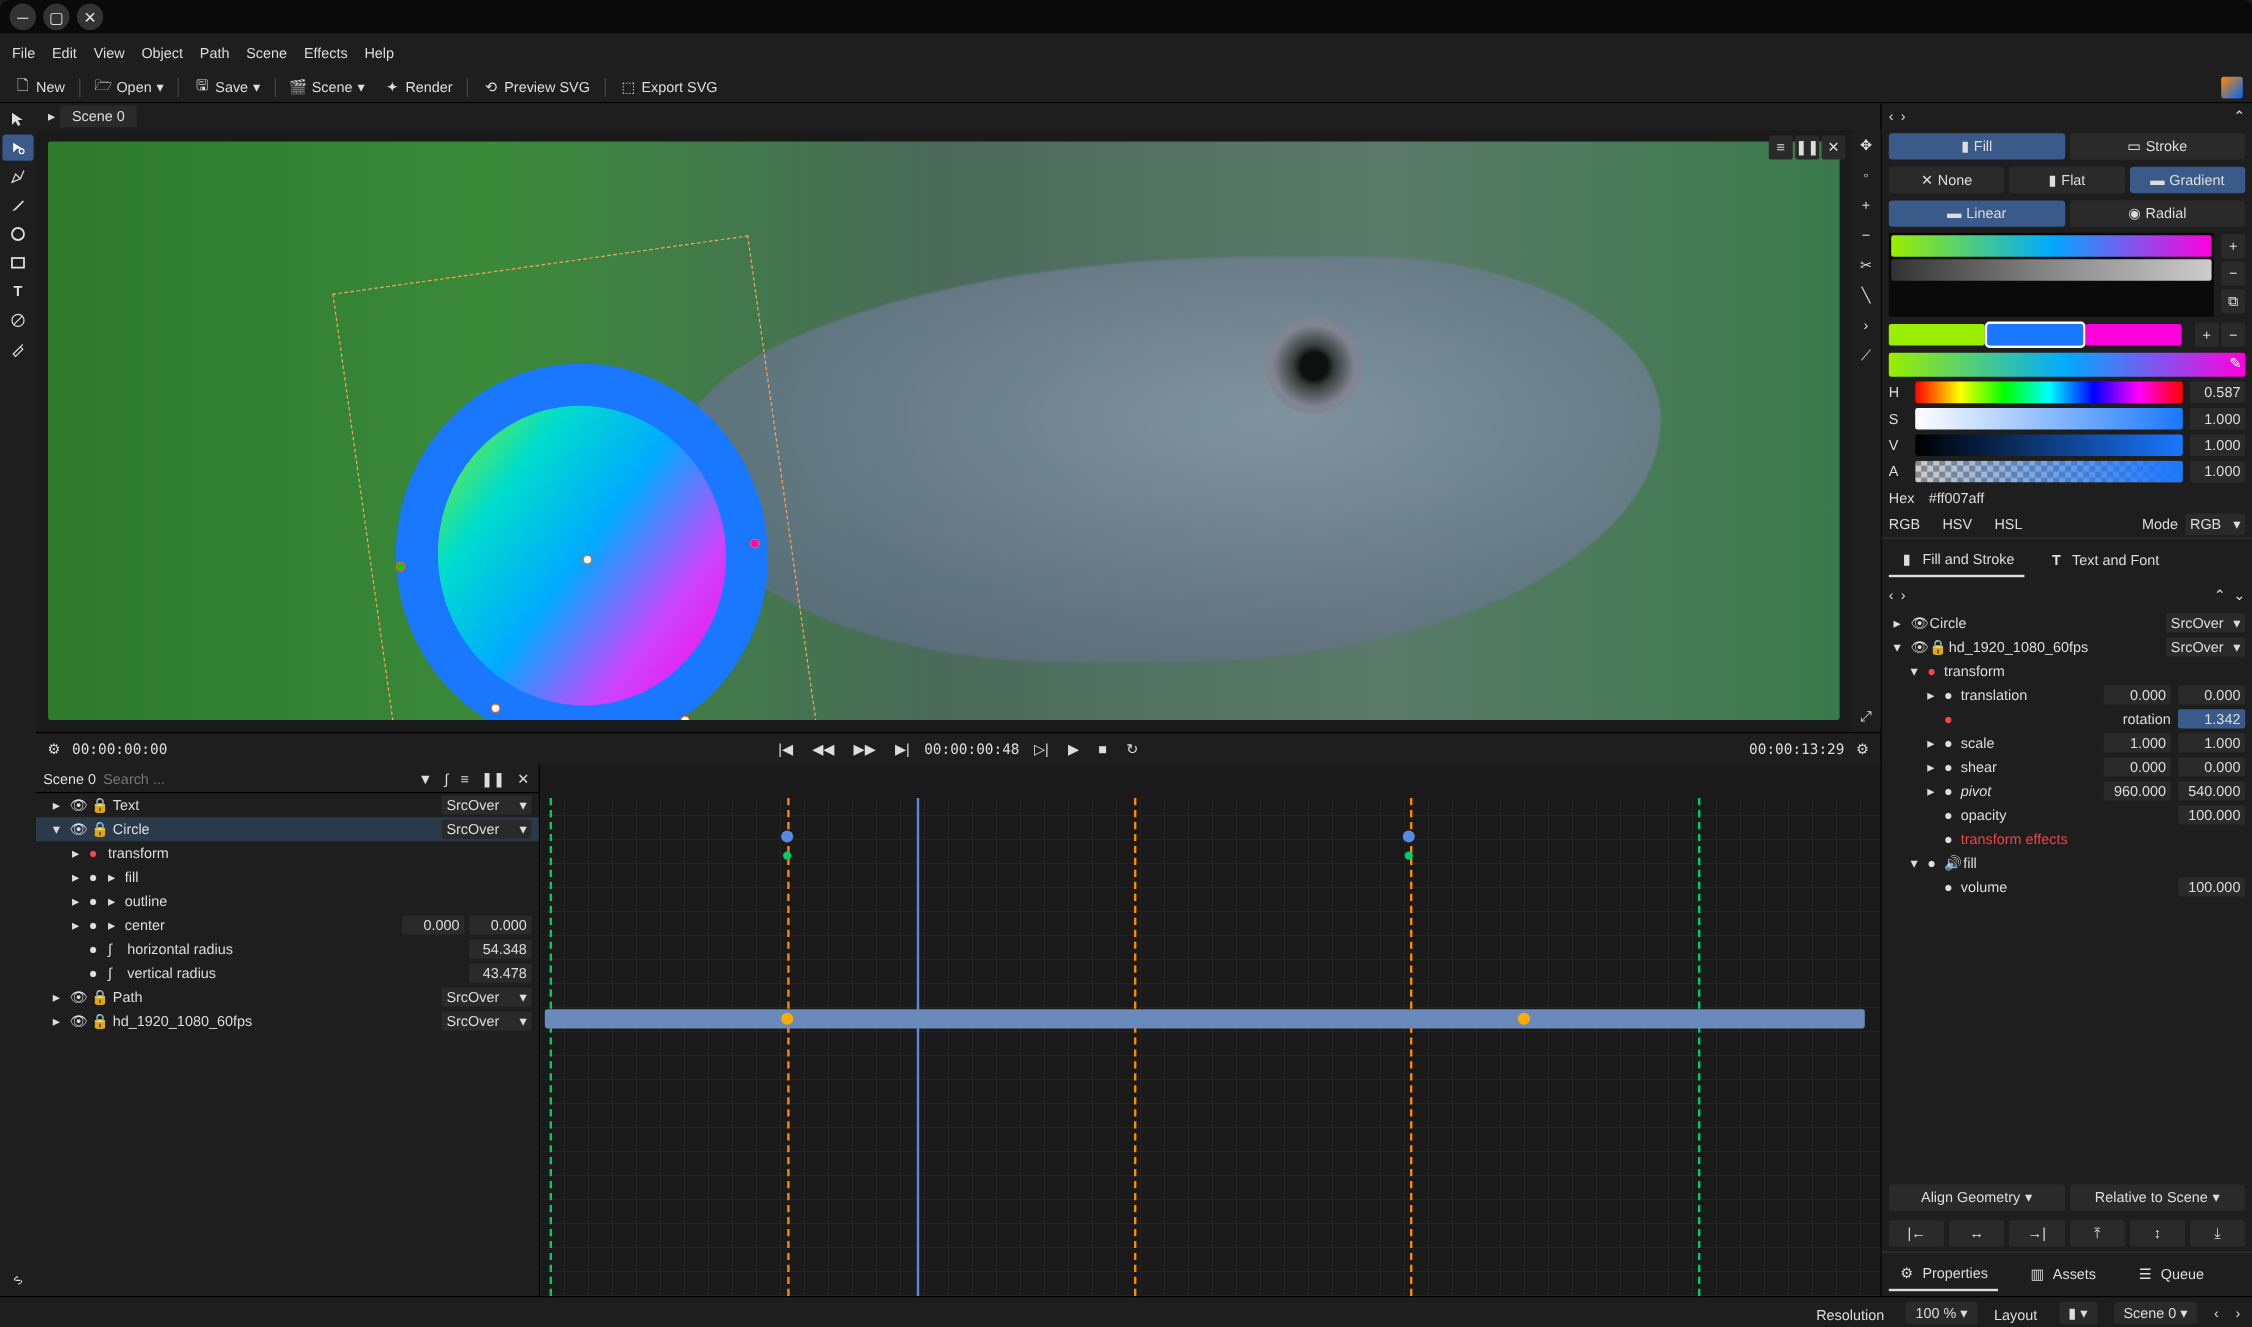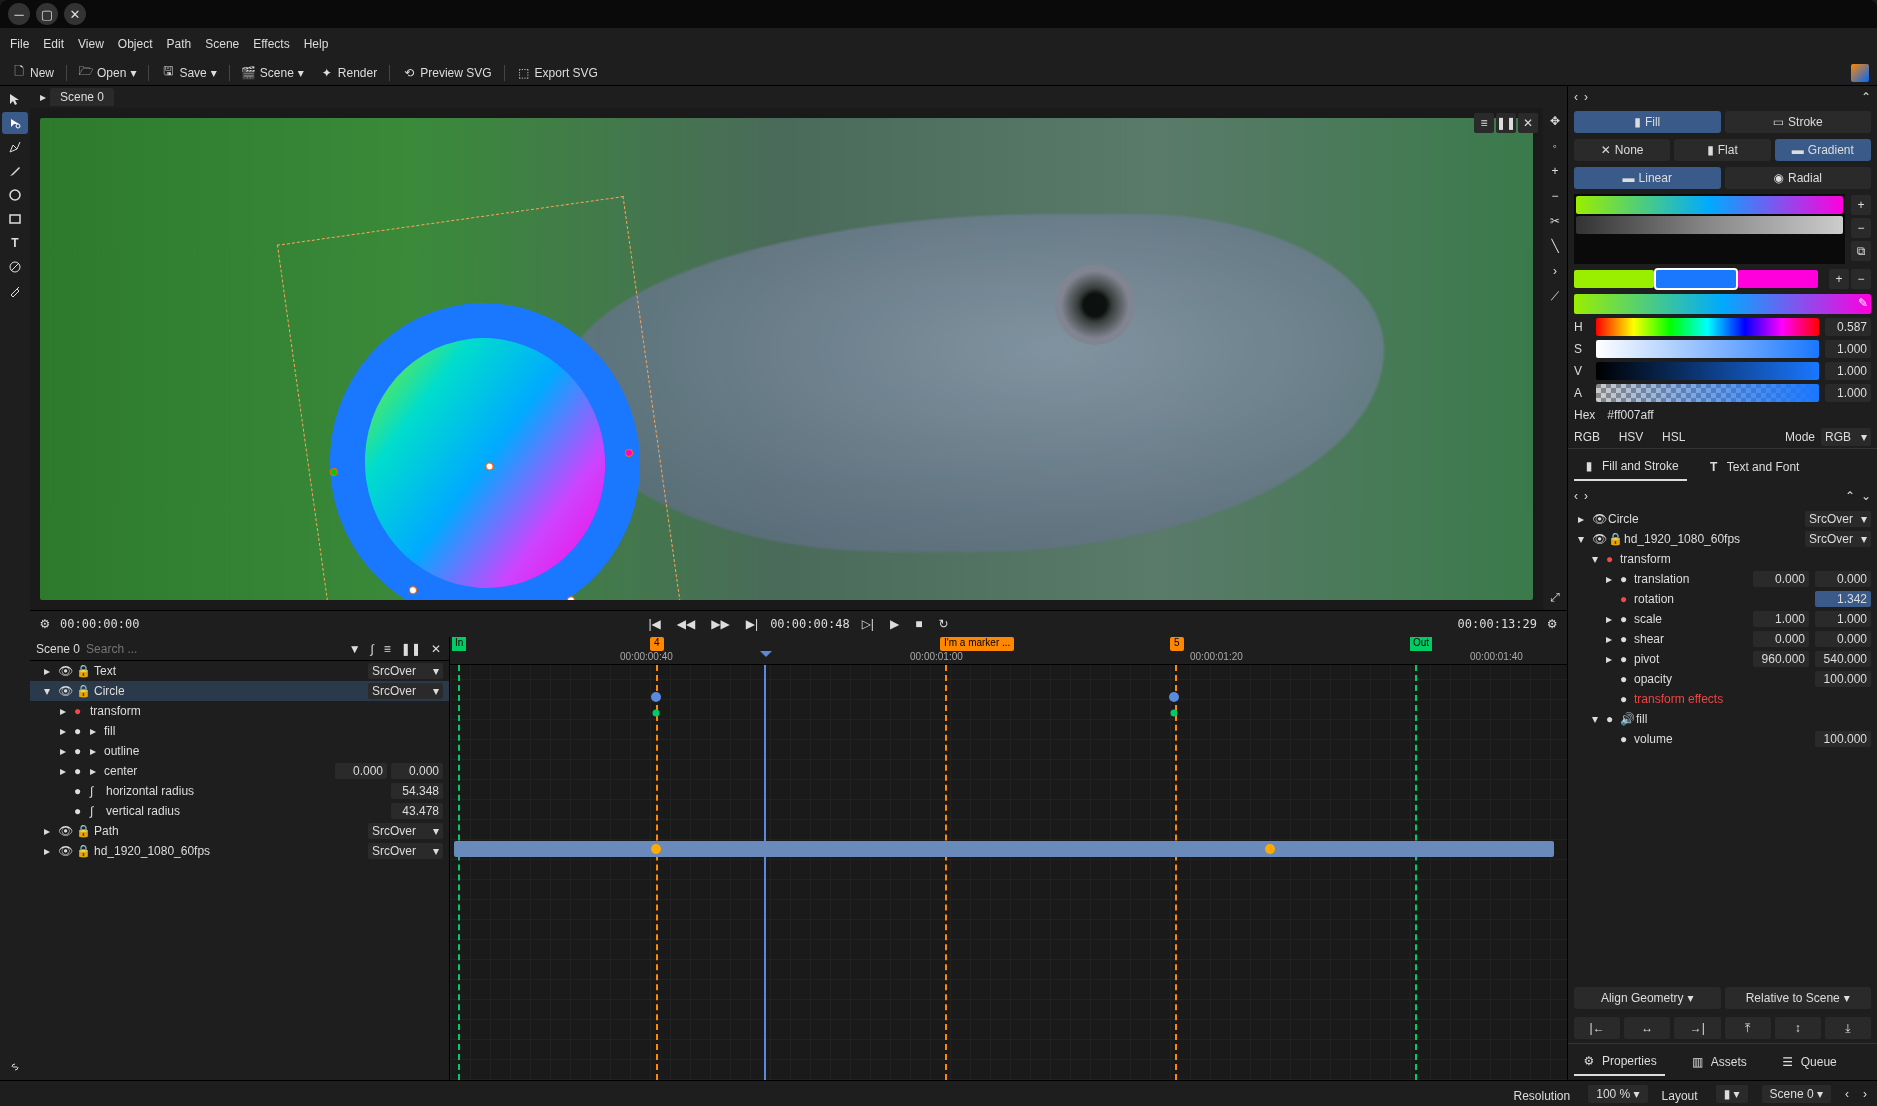--- a/index.html
+++ b/index.html
@@ -358,32 +358,20 @@
                 <span style="width:4px"></span>
                 <span style="width:10px">▸</span>
                 <span style="width:14px">👁</span>
                 <span style="width:14px">🔒</span>
                 <span style="flex:1">hd_1920_1080_60fps</span>
                 <span class="blend">SrcOver <span style="margin-left:auto">▾</span></span>
               </div>
             </div>
         </div>
         <div class="tl-right">
-          <div class="tl-ruler">
-            <div class="tl-in" style="left:2px">In</div>
-            <div class="tl-marker" style="left:200px">4</div>
-            <div class="tl-marker" style="left:490px;background:#ff8800">I'm a marker ...</div>
-            <div class="tl-marker" style="left:720px">5</div>
-            <div class="tl-out" style="left:960px">Out</div>
-            <div class="tl-tick" style="left:170px">00:00:00:40</div>
-            <div class="tl-tick" style="left:460px">00:00:01:00</div>
-            <div class="tl-tick" style="left:740px">00:00:01:20</div>
-            <div class="tl-tick" style="left:1020px">00:00:01:40</div>
-            <div style="position:absolute;left:310px;top:14px;width:0;height:0;border:6px solid transparent;border-top-color:#5a8add"></div>
-          </div>
           <div class="tl-tracks">
             <div class="tl-grid"></div>
             <div class="tl-vline" style="left:8px;border-color:#00cc66"></div>
             <div class="tl-vline" style="left:206px;border-color:#ff8800"></div>
             <div class="tl-vline" style="left:495px;border-color:#ff8800"></div>
             <div class="tl-vline" style="left:725px;border-color:#ff8800"></div>
             <div class="tl-vline" style="left:965px;border-color:#00cc66"></div>
             <div class="tl-playhead" style="left:314px"></div>
             <div class="tl-key" style="left:206px;top:32px"></div>
             <div class="tl-key" style="left:206px;top:48px;width:7px;height:7px;background:#0c6"></div>
@@ -523,21 +511,21 @@
           <span style="width:10px">▸</span>
           <span style="width:10px;color:#ddd">●</span>
           <span style="flex:1;">translation</span>
           <span class="tree-val ">0.000</span>
           <span class="tree-val ">0.000</span>
         </div>
         <div class="tree-row">
           <span class="tree-indent" style="width:28px"></span>
           <span style="width:10px"></span>
           <span style="width:10px;color:#f44">●</span>
-          <span style="flex:1;">rotation</span>
+          <span style="flex:1;text-align:right;">rotation</span>
           <span class="tree-val sel">1.342</span>
         </div>
         <div class="tree-row">
           <span class="tree-indent" style="width:28px"></span>
           <span style="width:10px">▸</span>
           <span style="width:10px;color:#ddd">●</span>
           <span style="flex:1;">scale</span>
           <span class="tree-val ">1.000</span>
           <span class="tree-val ">1.000</span>
         </div>
@@ -546,21 +534,21 @@
           <span style="width:10px">▸</span>
           <span style="width:10px;color:#ddd">●</span>
           <span style="flex:1;">shear</span>
           <span class="tree-val ">0.000</span>
           <span class="tree-val ">0.000</span>
         </div>
         <div class="tree-row">
           <span class="tree-indent" style="width:28px"></span>
           <span style="width:10px">▸</span>
           <span style="width:10px;color:#ddd">●</span>
-          <span style="flex:1;">pivot</span>
+          <span style="flex:1;font-style:italic;">pivot</span>
           <span class="tree-val ">960.000</span>
           <span class="tree-val ">540.000</span>
         </div>
         <div class="tree-row">
           <span class="tree-indent" style="width:28px"></span>
           <span style="width:10px"></span>
           <span style="width:10px;color:#ddd">●</span>
           <span style="flex:1;">opacity</span>
           <span class="tree-val ">100.000</span>
         </div>

